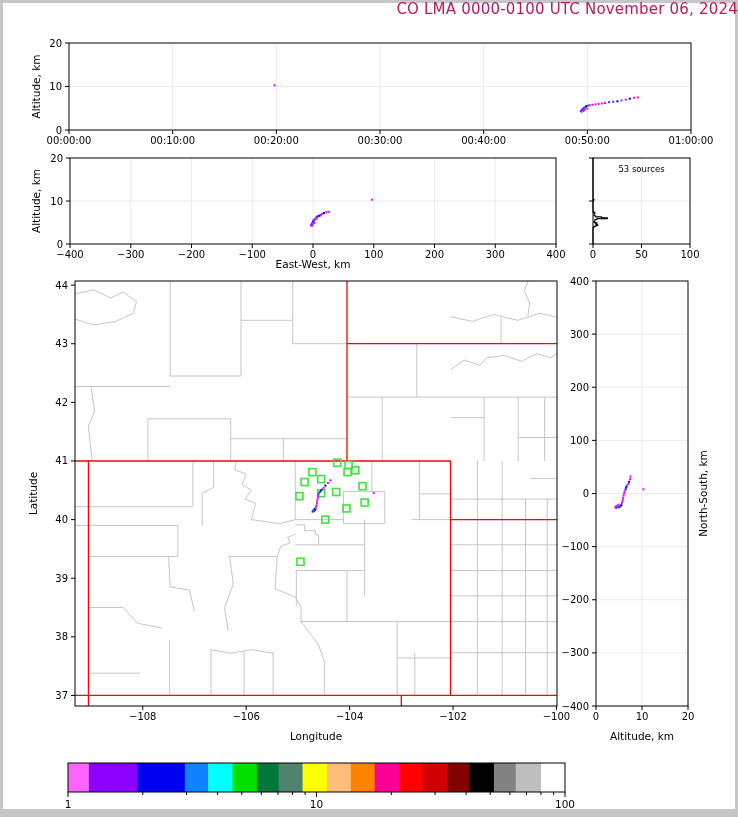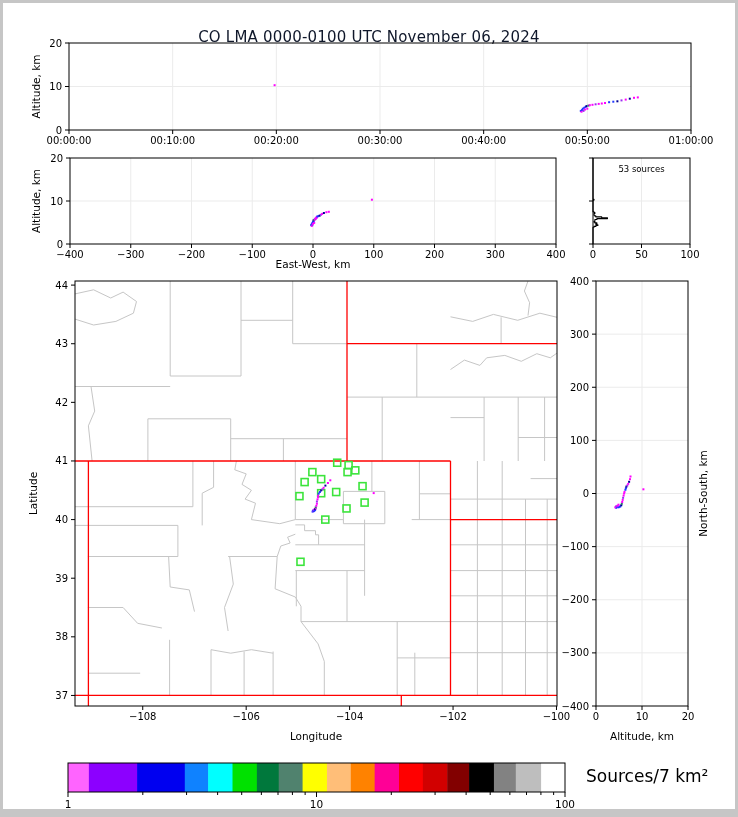--- a/index.html
+++ b/index.html
@@ -1,20 +1,20 @@
 <!DOCTYPE html>
 <html><head>
 <meta charset="utf-8">
 <style>
   html,body{margin:0;padding:0;background:#b9b9b9;}
   .fig{position:relative;width:738px;height:817px;background:#c6c6c6;overflow:hidden;
        font-family:"DejaVu Sans","Liberation Sans",sans-serif;}
   .paper{position:absolute;left:3px;top:3px;width:732px;height:806px;background:#ffffff;}
-  .title{position:absolute;left:0;top:28px;width:738px;text-align:center;
-         font-size:15px;color:#0f172a;letter-spacing:0.2px;}
+  .title{position:absolute;left:0;top:0;width:738px;text-align:right;
+         font-size:15px;color:#be185d;letter-spacing:0.2px;}
   .cblabel{position:absolute;left:586px;top:766px;font-size:17px;color:#000;}
   svg.plot{position:absolute;left:0;top:0;}
 </style>
 </head>
 <body>
 
 <div class="fig">
   <div class="paper"></div>
   <div class="title">CO LMA 0000-0100 UTC November 06, 2024</div>
   <svg class="plot" id="plot" width="738" height="817" viewBox="0 0 738 817">
@@ -398,14 +398,13 @@
       <line x1="526.5068629435428" y1="792" x2="526.5068629435428" y2="795" stroke="#000" stroke-width="1"></line>
       <line x1="540.9178617674979" y1="792" x2="540.9178617674979" y2="795" stroke="#000" stroke-width="1"></line>
       <line x1="553.6292635956722" y1="792" x2="553.6292635956722" y2="795" stroke="#000" stroke-width="1"></line>
       <line x1="68" y1="792" x2="68" y2="797" stroke="#000" stroke-width="1"></line>
       <text x="68" y="808" font-size="10.5" text-anchor="middle" fill="#000">1</text>
       <line x1="316.5" y1="792" x2="316.5" y2="797" stroke="#000" stroke-width="1"></line>
       <text x="316.5" y="808" font-size="10.5" text-anchor="middle" fill="#000">10</text>
       <line x1="565" y1="792" x2="565" y2="797" stroke="#000" stroke-width="1"></line>
       <text x="565" y="808" font-size="10.5" text-anchor="middle" fill="#000">100</text>
     </svg>
-  <div class="cblabel">Sources/7 km²</div>
 </div>
 
 </body></html>

